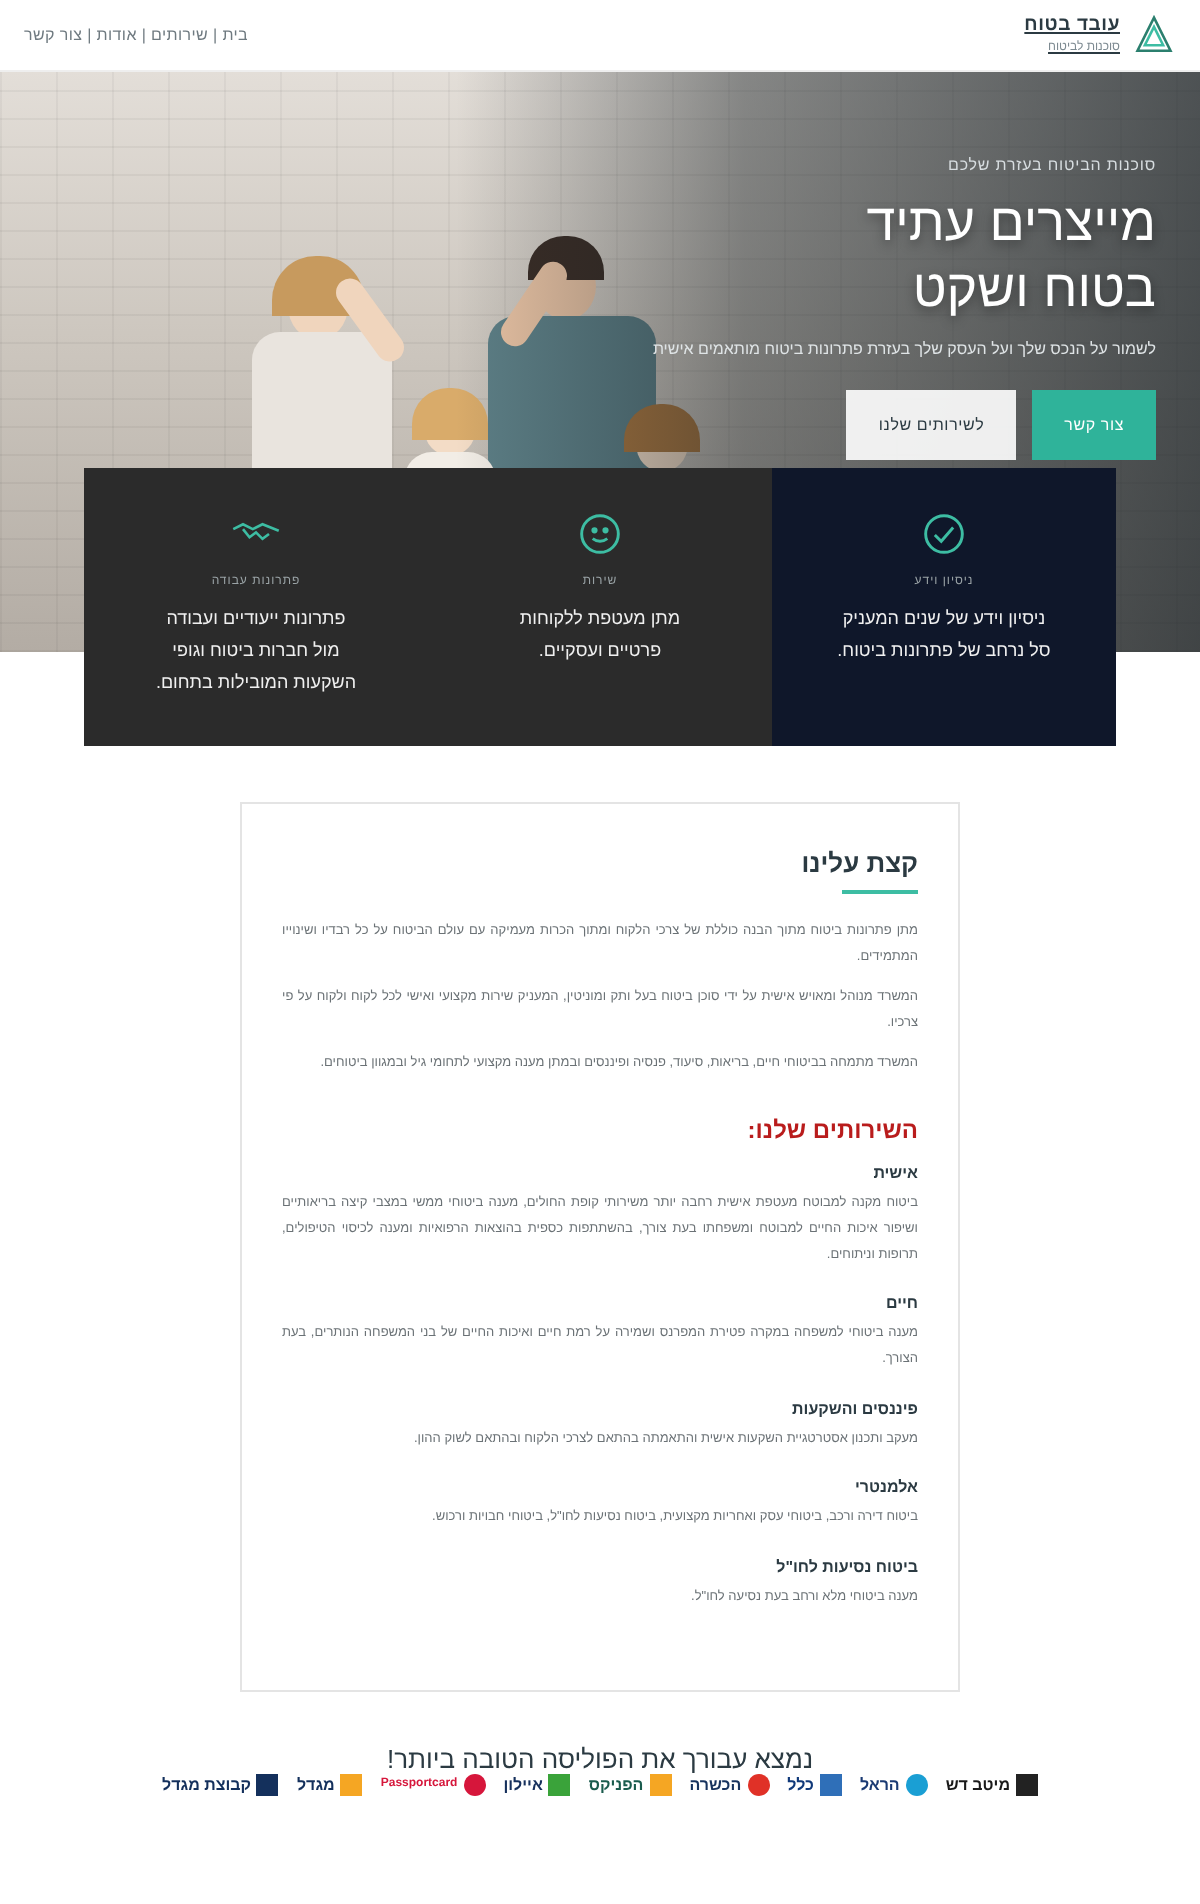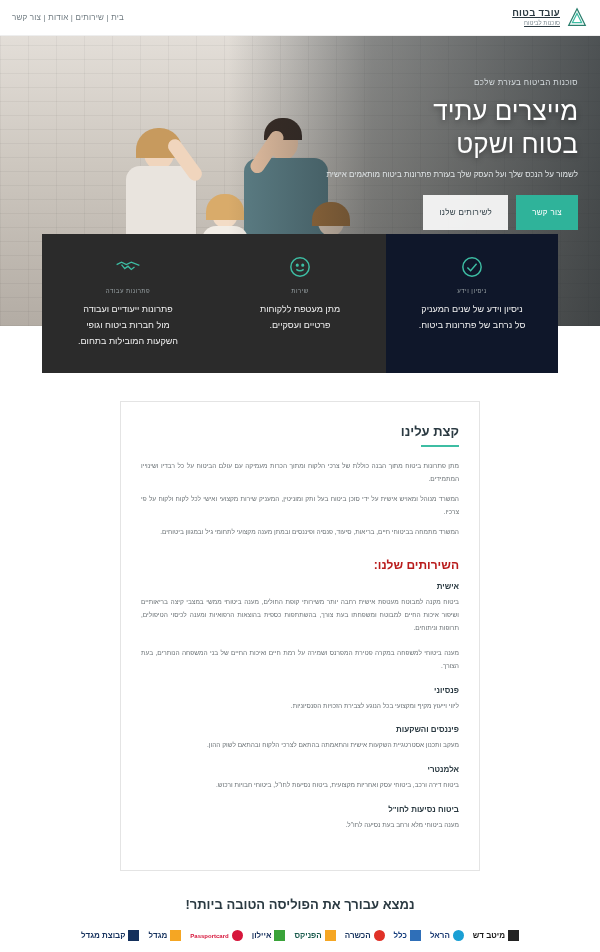--- a/index.html
+++ b/index.html
@@ -117,21 +117,21 @@
   }
   .card h3 {
     font-size: 12px; color: #b91c1c; font-weight: bold; margin: 20px 0 10px;
   }
   .svc { margin-bottom: 13px; }
   .svc-title { font-size: 8px; color: #2b3a42; font-weight: bold; margin-bottom: 5px; }
   .svc-body { font-size: 6.5px; color: #6b7276; line-height: 1.95; text-align: justify; }
 
   
   .partners { padding: 16px 0 26px; text-align: center; }
-  .partners h2 { font-size: 13px; color: #2b3a42; font-weight: bold; margin-bottom: 18px; }
+  .partners h2 { font-size: 13px; color: #2b3a42; font-weight: normal; }
   .logos {
     display: flex; align-items: center; justify-content: center;
     gap: 9px; flex-wrap: nowrap; padding: 0 10px;
   }
   .logo-chip {
     display: flex; align-items: center; gap: 3px;
     font-size: 8px; font-weight: bold; white-space: nowrap;
   }
   .dot { width: 11px; height: 11px; border-radius: 50%; flex: 0 0 auto; }
   .sq { width: 11px; height: 11px; flex: 0 0 auto; }
@@ -255,25 +255,22 @@
     <p class="body">המשרד מנוהל ומאויש אישית על ידי סוכן ביטוח בעל ותק ומוניטין, המעניק שירות מקצועי ואישי לכל לקוח ולקוח על פי צרכיו.</p>
     <p class="body">המשרד מתמחה בביטוחי חיים, בריאות, סיעוד, פנסיה ופיננסים ובמתן מענה מקצועי לתחומי גיל ובמגוון ביטוחים.</p>
 
     <h3>השירותים שלנו:</h3>
 
     <div class="svc">
       <div class="svc-title">אישית</div>
       <div class="svc-body">ביטוח מקנה למבוטח מעטפת אישית רחבה יותר משירותי קופת החולים, מענה ביטוחי ממשי במצבי קיצה בריאותיים ושיפור איכות החיים למבוטח ומשפחתו בעת צורך, בהשתתפות כספית בהוצאות הרפואיות ומענה לכיסוי הטיפולים, תרופות וניתוחים.</div>
     </div>
     <div class="svc">
+      <div class="svc-title">חיים</div>
       <div class="svc-body">מענה ביטוחי למשפחה במקרה פטירת המפרנס ושמירה על רמת חיים ואיכות החיים של בני המשפחה הנותרים, בעת הצורך.</div>
-    </div>
-    <div class="svc">
-      <div class="svc-title">פנסיוני</div>
-      <div class="svc-body">ליווי וייעוץ מקיף ומקצועי בכל הנוגע לצבירת הזכויות הפנסיוניות.</div>
     </div>
     <div class="svc">
       <div class="svc-title">פיננסים והשקעות</div>
       <div class="svc-body">מעקב ותכנון אסטרטגיית השקעות אישית והתאמתה בהתאם לצרכי הלקוח ובהתאם לשוק ההון.</div>
     </div>
     <div class="svc">
       <div class="svc-title">אלמנטרי</div>
       <div class="svc-body">ביטוח דירה ורכב, ביטוחי עסק ואחריות מקצועית, ביטוח נסיעות לחו"ל, ביטוחי חבויות ורכוש.</div>
     </div>
     <div class="svc">

